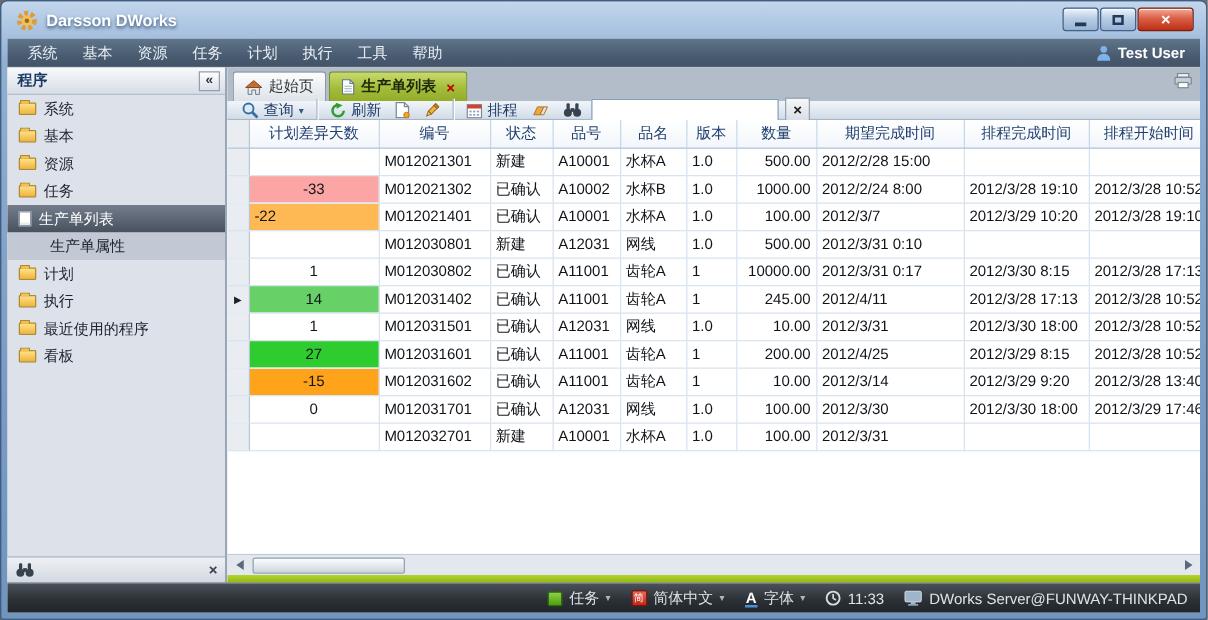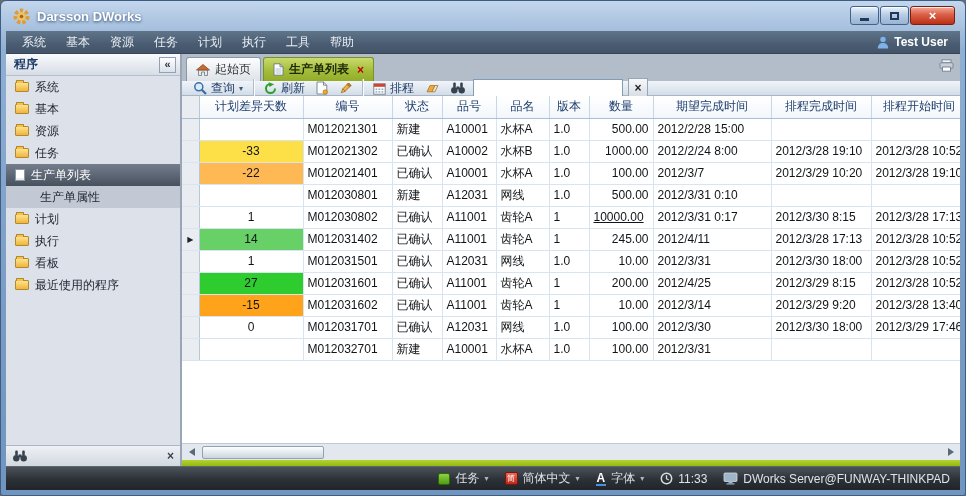--- a/index.html
+++ b/index.html
@@ -198,25 +198,25 @@
             <div class="side-item">
               <span class="folder-icon"></span>
               <span class="side-label">计划</span>
             </div>
             <div class="side-item">
               <span class="folder-icon"></span>
               <span class="side-label">执行</span>
             </div>
             <div class="side-item">
               <span class="folder-icon"></span>
+              <span class="side-label">最近使用的程序</span>
+            </div>
+            <div class="side-item">
+              <span class="folder-icon"></span>
               <span class="side-label">看板</span>
-            </div>
-            <div class="side-item">
-              <span class="folder-icon"></span>
-              <span class="side-label">最近使用的程序</span>
             </div>
           </div>
         <div class="side-fill"></div>
         <div class="side-search">
           <span class="icon">
             <svg width="16" height="12" viewBox="0 0 16 12">
                 <rect x="3.2" y="0.5" width="2.6" height="5" rx="1" fill="#36434f"></rect>
                 <rect x="10.2" y="0.5" width="2.6" height="5" rx="1" fill="#36434f"></rect>
                 <circle cx="4.3" cy="8.2" r="3.2" fill="#36434f"></circle>
                 <circle cx="11.7" cy="8.2" r="3.2" fill="#36434f"></circle>
@@ -391,35 +391,35 @@
                   <td>水杯A</td>
                   <td>1.0</td>
                   <td style="text-align: right;">500.00</td>
                   <td>2012/2/28 15:00</td>
                   <td></td>
                   <td></td>
                   <td></td>
                 </tr>
                 <tr>
                   <td class="ind"></td>
-                  <td style="text-align: center; background: #fde047;">-33</td>
+                  <td style="text-align: center; background: #fca5a5;">-33</td>
                   <td>M012021302</td>
                   <td>已确认</td>
                   <td>A10002</td>
                   <td>水杯B</td>
                   <td>1.0</td>
                   <td style="text-align: right;">1000.00</td>
                   <td>2012/2/24 8:00</td>
                   <td>2012/3/28 19:10</td>
                   <td>2012/3/28 10:52</td>
                   <td></td>
                 </tr>
                 <tr>
                   <td class="ind"></td>
-                  <td style="text-align: center; background: rgb(255, 185, 84);">-22</td>
+                  <td style="text-align: left; background: rgb(255, 185, 84);">-22</td>
                   <td>M012021401</td>
                   <td>已确认</td>
                   <td>A10001</td>
                   <td>水杯A</td>
                   <td>1.0</td>
                   <td style="text-align: right;">100.00</td>
                   <td>2012/3/7</td>
                   <td>2012/3/29 10:20</td>
                   <td>2012/3/28 19:10</td>
                   <td></td>
@@ -439,21 +439,21 @@
                   <td>#</td>
                 </tr>
                 <tr>
                   <td class="ind"></td>
                   <td style="text-align: center;">1</td>
                   <td>M012030802</td>
                   <td>已确认</td>
                   <td>A11001</td>
                   <td>齿轮A</td>
                   <td>1</td>
-                  <td style="text-align: left; text-decoration: underline;">10000.00</td>
+                  <td style="text-align: right;">10000.00</td>
                   <td>2012/3/31 0:17</td>
                   <td>2012/3/30 8:15</td>
                   <td>2012/3/28 17:13</td>
                   <td></td>
                 </tr>
                 <tr>
                   <td class="ind">▶</td>
                   <td style="text-align: center; background: rgb(103, 208, 103);">14</td>
                   <td>M012031402</td>
                   <td>已确认</td>

